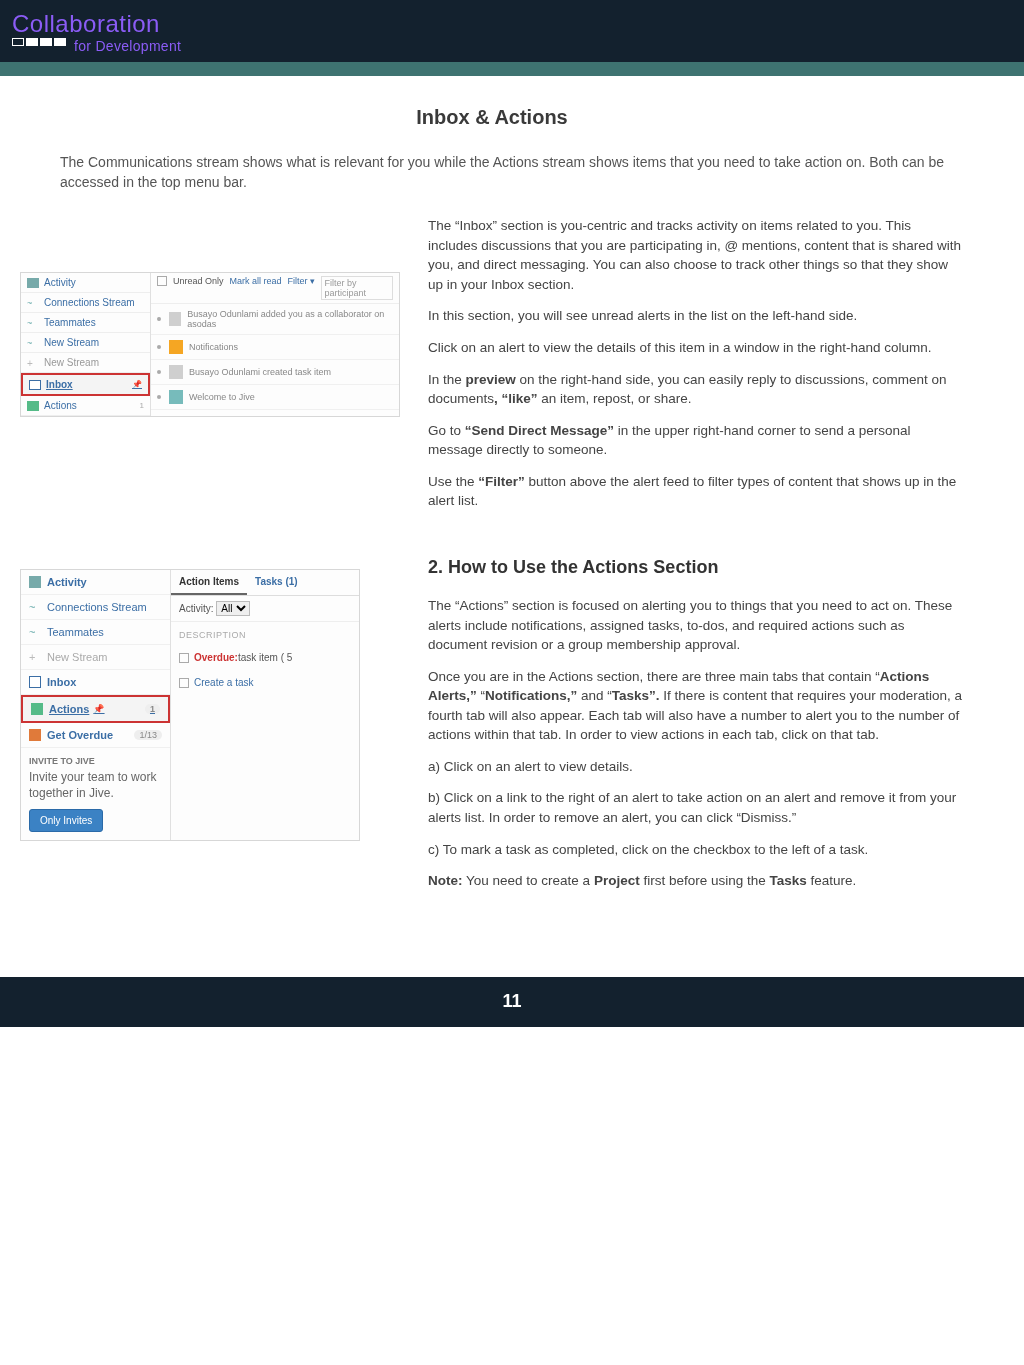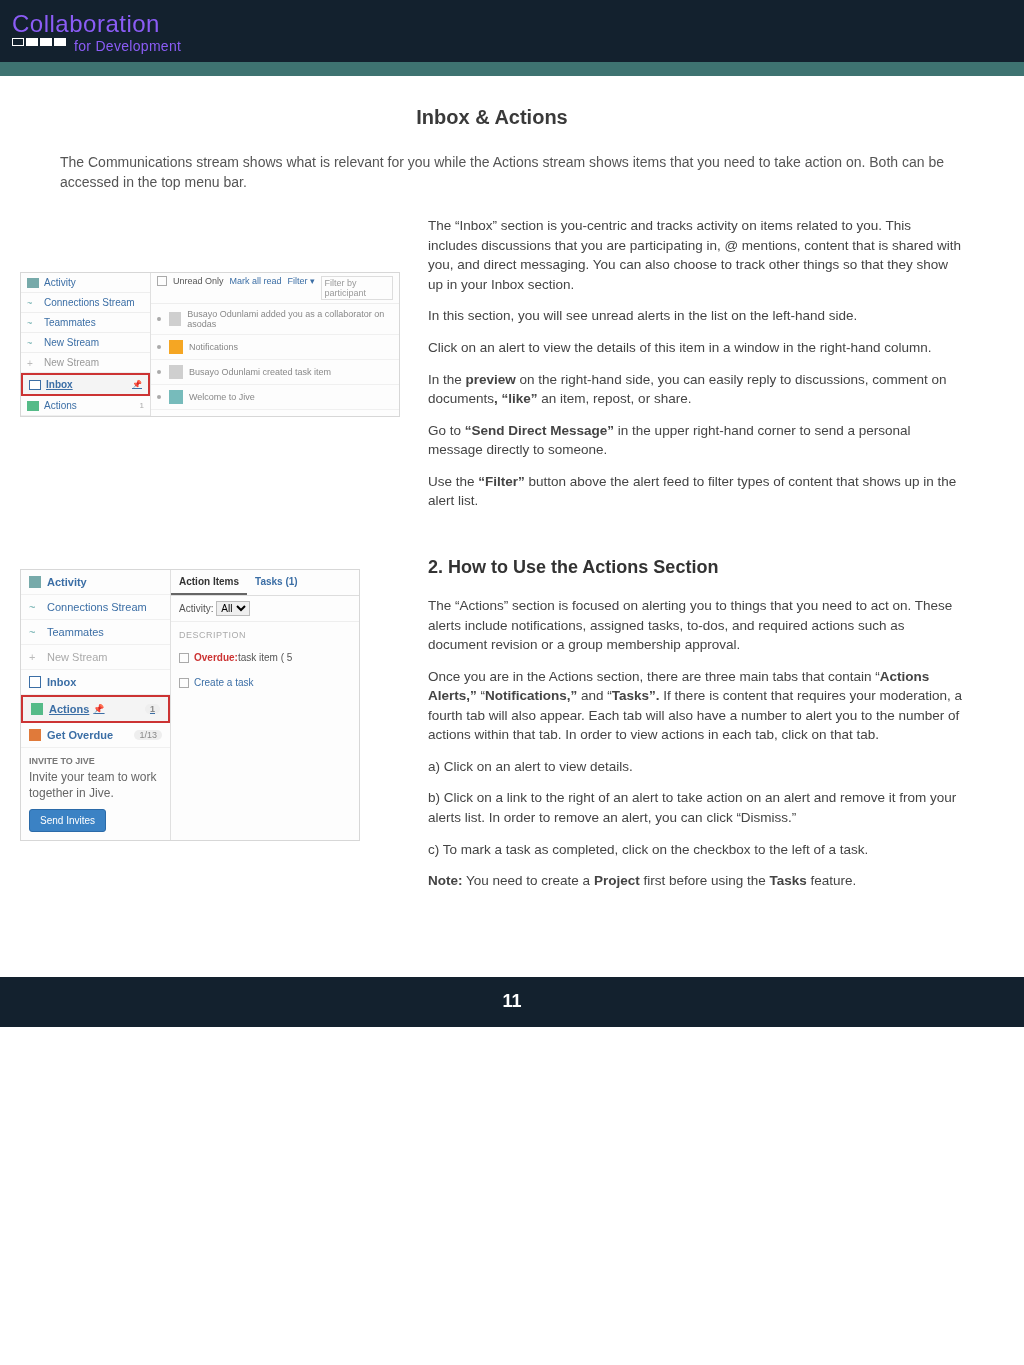--- a/index.html
+++ b/index.html
@@ -215,21 +215,21 @@
               <span class="badge">1</span>
             </div>
           <div class="row getstarted">
               <span class="ico"></span>
               <b>Get Overdue</b>
               <span class="badge">1/13</span>
             </div>
           <div class="shot2-invite">
             <div class="h">INVITE TO JIVE</div>
             <div class="t">Invite your team to work together in Jive.</div>
-            <div class="btn">Send Invites</div>
+            <div class="btn">Only Invites</div>
           </div>
         </div>
         <div class="shot2-right">
           <div class="shot2-tabs">
             <div class="tab active">Action Items</div>
             <div class="tab">Tasks (1)</div>
           </div>
           <div class="shot2-proj">
             <span>Activity:</span>
             <select><option>All</option></select>

